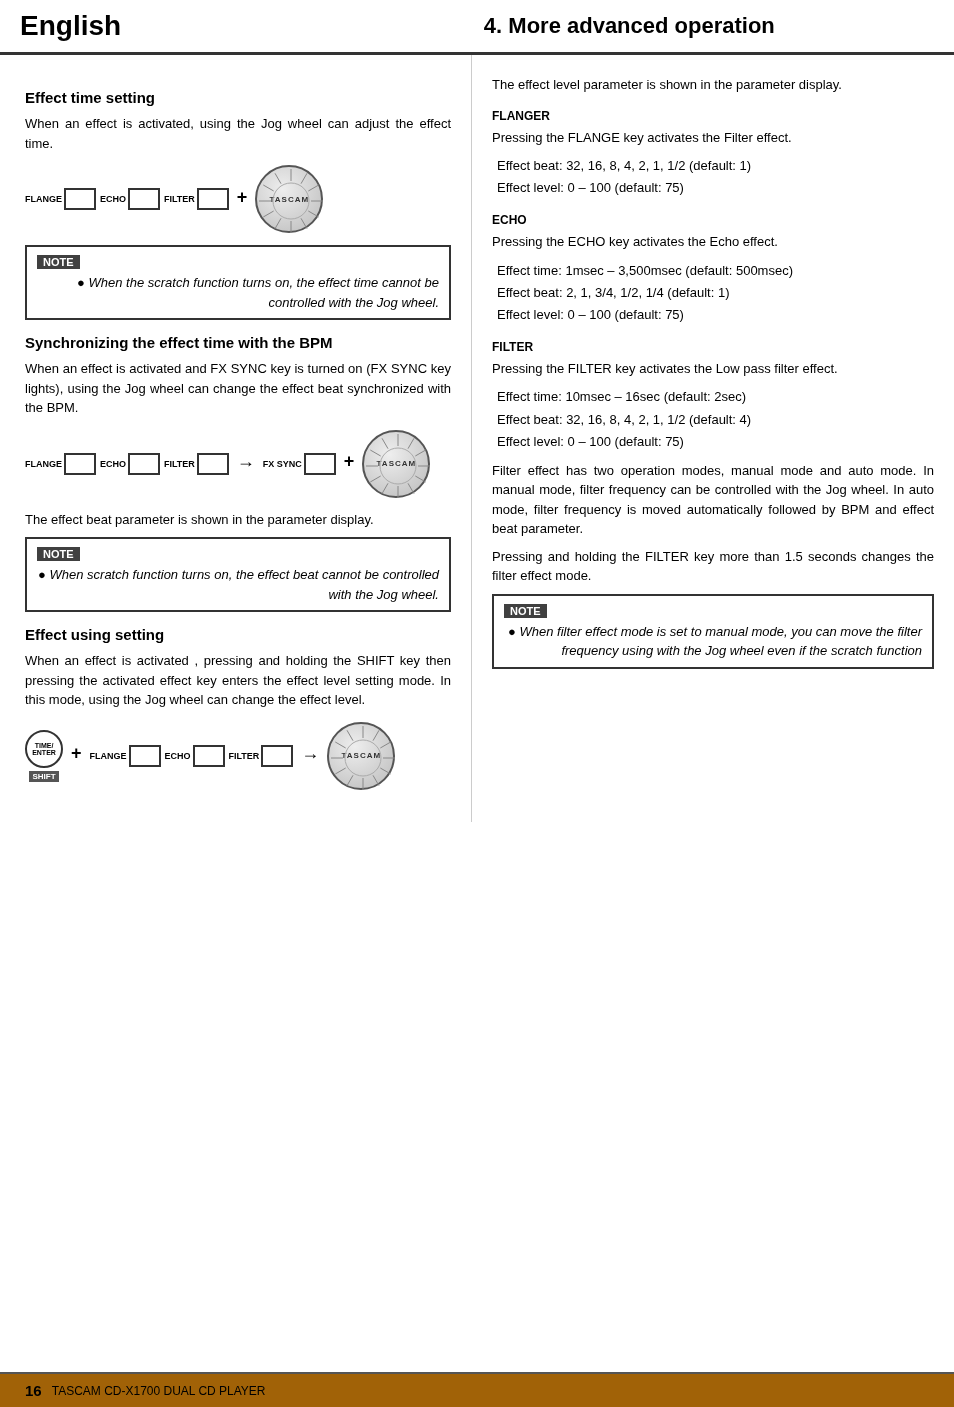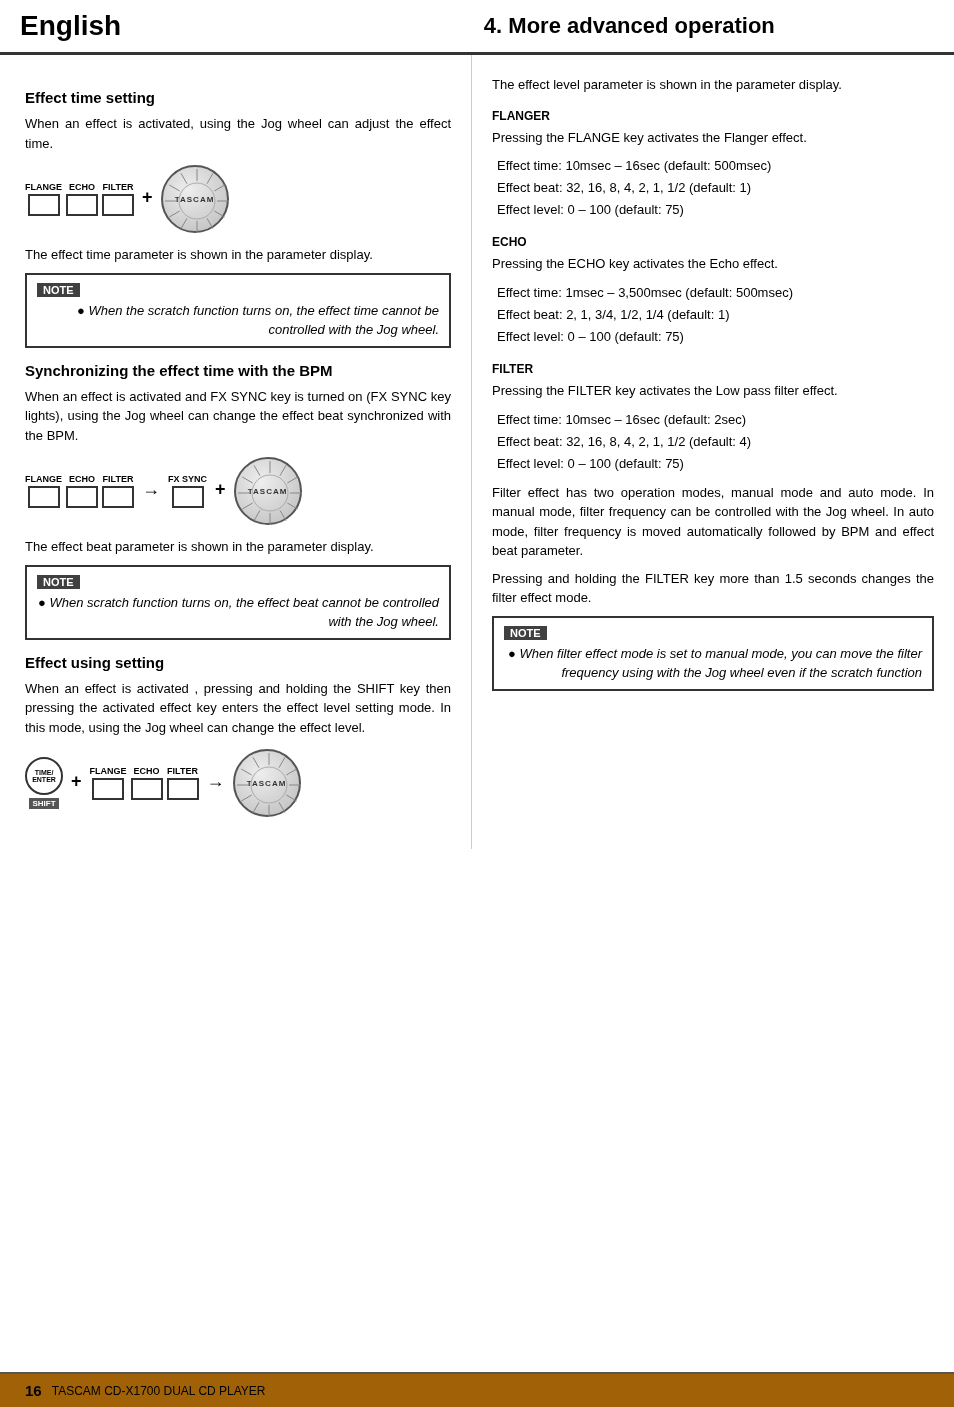--- a/index.html
+++ b/index.html
@@ -86,21 +86,21 @@
       align-items: center;
       gap: 8px;
     }
     .effect-buttons {
       display: flex;
       gap: 4px;
       align-items: flex-end;
     }
     .effect-btn-group {
       display: flex;
-      flex-direction: column;
+      flex-direction: row;
       align-items: center;
       gap: 2px;
     }
     .effect-btn-label {
       font-size: 9px;
       font-weight: bold;
       text-align: center;
     }
     .effect-btn {
       width: 32px;
@@ -239,21 +239,20 @@
                 <line x1="23.999999999999993" y1="16.679491924311233" x2="17.999999999999986" y2="6.287187078897972" stroke="#888" stroke-width="1"></line>
                 <line x1="33.99999999999999" y1="14" x2="33.99999999999999" y2="2" stroke="#888" stroke-width="1"></line>
                 <line x1="44" y1="16.67949192431123" x2="50" y2="6.287187078897965" stroke="#888" stroke-width="1"></line>
                 <line x1="51.320508075688764" y1="23.999999999999993" x2="61.71281292110203" y2="17.999999999999986" stroke="#888" stroke-width="1"></line>
                 <circle cx="34" cy="34" r="18" fill="none" stroke="#aaa" stroke-width="1"></circle>
               </svg>
             </div>
         </div>
       </div>
 
-      <p>The effect time parameter is shown in the parameter display.</p>
 
       <div style="border:2px solid #333;padding:6px 10px;margin:8px 0;display:block;">
         <span class="note-label">NOTE</span>
         <div class="note-content">
           <ul>
             <li>When the scratch function  turns on, the effect time cannot be controlled with the Jog wheel.</li>
           </ul>
         </div>
       </div>
     </div>
@@ -375,23 +374,22 @@
     </div>
 
   </div>
 
   <div class="right-col">
 
     <p>The effect level parameter is shown in the parameter display.</p>
 
     <div class="section-divider">
       <h3>FLANGER</h3>
-      <p>Pressing the FLANGE key activates the Flanger effect.</p>
+      <p>Pressing the FLANGE key activates the Filter effect.</p>
       <div class="effect-params">
-        <div>Effect time:  10msec – 16sec (default: 500msec)</div>
         <div>Effect beat:  32, 16, 8, 4, 2, 1, 1/2 (default: 1)</div>
         <div>Effect level:  0 – 100 (default: 75)</div>
       </div>
     </div>
 
     <div class="section-divider">
       <h3>ECHO</h3>
       <p>Pressing the ECHO key activates the Echo effect.</p>
       <div class="effect-params">
         <div>Effect time:  1msec  –   3,500msec  (default: 500msec)</div>

